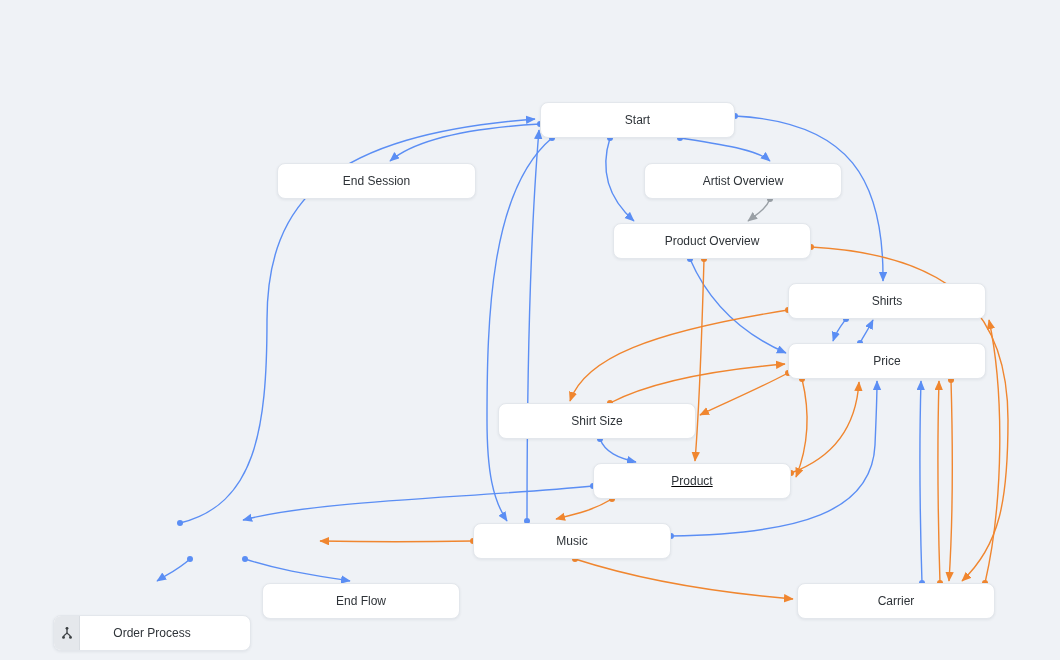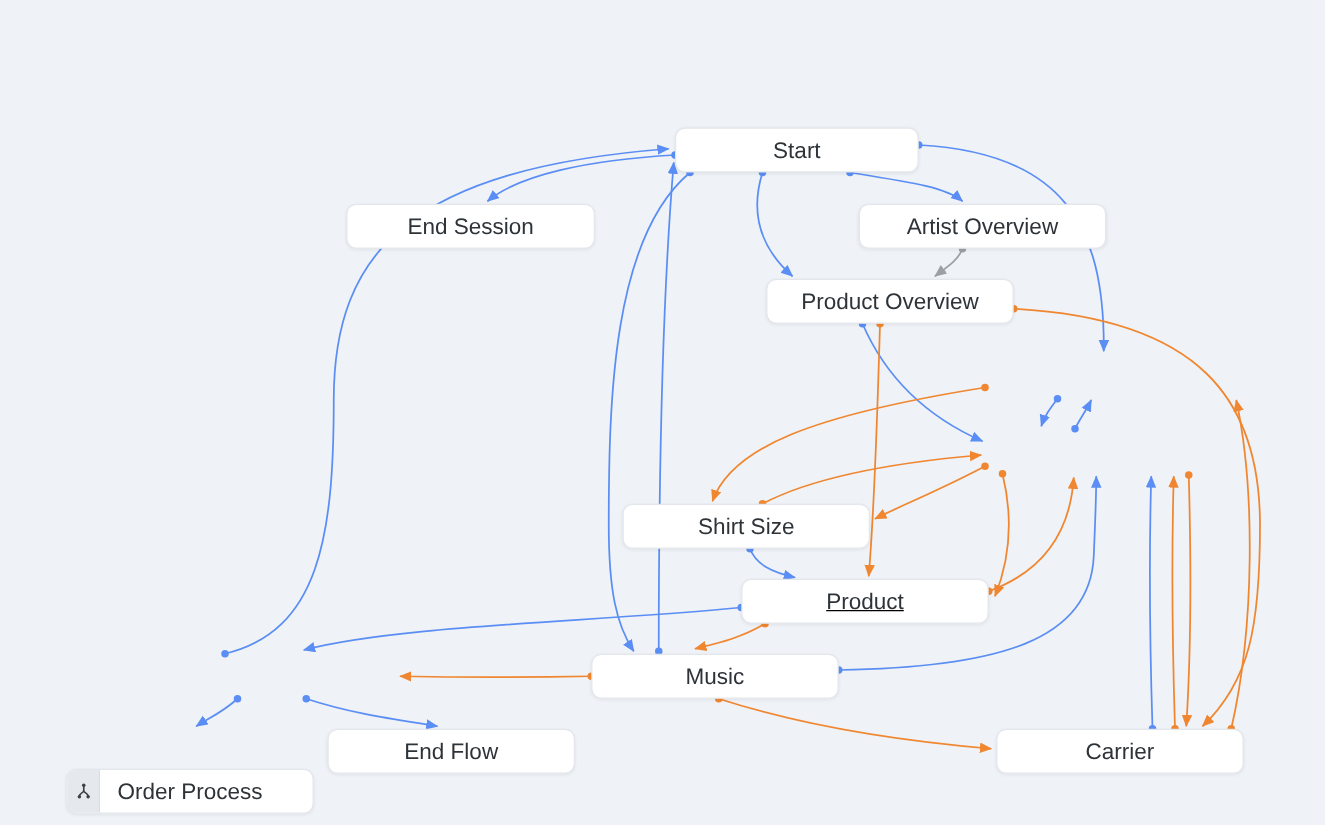--- a/index.html
+++ b/index.html
@@ -27,21 +27,21 @@
     border: 1px solid #e3e7ec;
     border-radius: 8px;
     box-shadow: 0 1px 3px rgba(25, 39, 62, 0.07);
     display: flex;
     align-items: center;
     justify-content: center;
     cursor: pointer;
     box-sizing: border-box;
   }
   .node-label {
-    font-size: 18px;
+    font-size: 12px;
     color: #2e3338;
     white-space: nowrap;
     pointer-events: none;
   }
   .node-icon {
     position: absolute;
     left: 0; top: 0; bottom: 0;
     width: 25px;
     background: #e5e8ec;
     border-right: 1px solid #d9dde2;
@@ -129,25 +129,31 @@
       <path d="M811,247 C960,255 1008,320 1008,420 C1008,500 1000,545 962,581" class="edge" stroke="#f0862f" marker-end="url(#arrow-orange)"></path>
       <circle cx="811" cy="247" r="3" fill="#f0862f"></circle>
     </svg>
 
 <div class="node" style="left: 540px; top: 102px; width: 195px; height: 36px;">
       <span class="node-label">Start</span>
     </div>
     <div class="node" style="left: 277px; top: 163px; width: 199px; height: 36px; justify-content: center;">
       <span class="node-label">End Session</span>
     </div>
-    <div class="node" style="left: 687px; top: 163px; width: 198px; height: 36px;">
+    <div class="node" style="left: 644px; top: 163px; width: 198px; height: 36px;">
       <span class="node-label">Artist Overview</span>
     </div>
     <div class="node" style="left: 613px; top: 223px; width: 198px; height: 36px;">
       <span class="node-label">Product Overview</span>
+    </div>
+    <div class="node" style="left: 788px; top: 283px; width: 198px; height: 36px;">
+      <span class="node-label">Shirts</span>
+    </div>
+    <div class="node" style="left: 788px; top: 343px; width: 198px; height: 36px;">
+      <span class="node-label">Price</span>
     </div>
     <div class="node" style="left: 498px; top: 403px; width: 198px; height: 36px;">
       <span class="node-label">Shirt Size</span>
     </div>
     <div class="node" style="left: 593px; top: 463px; width: 198px; height: 36px; text-decoration: underline;">
       <span class="node-label">Product</span>
     </div>
     <div class="node" style="left: 473px; top: 523px; width: 198px; height: 36px; align-items: center;">
       <span class="node-label">Music</span>
     </div>

